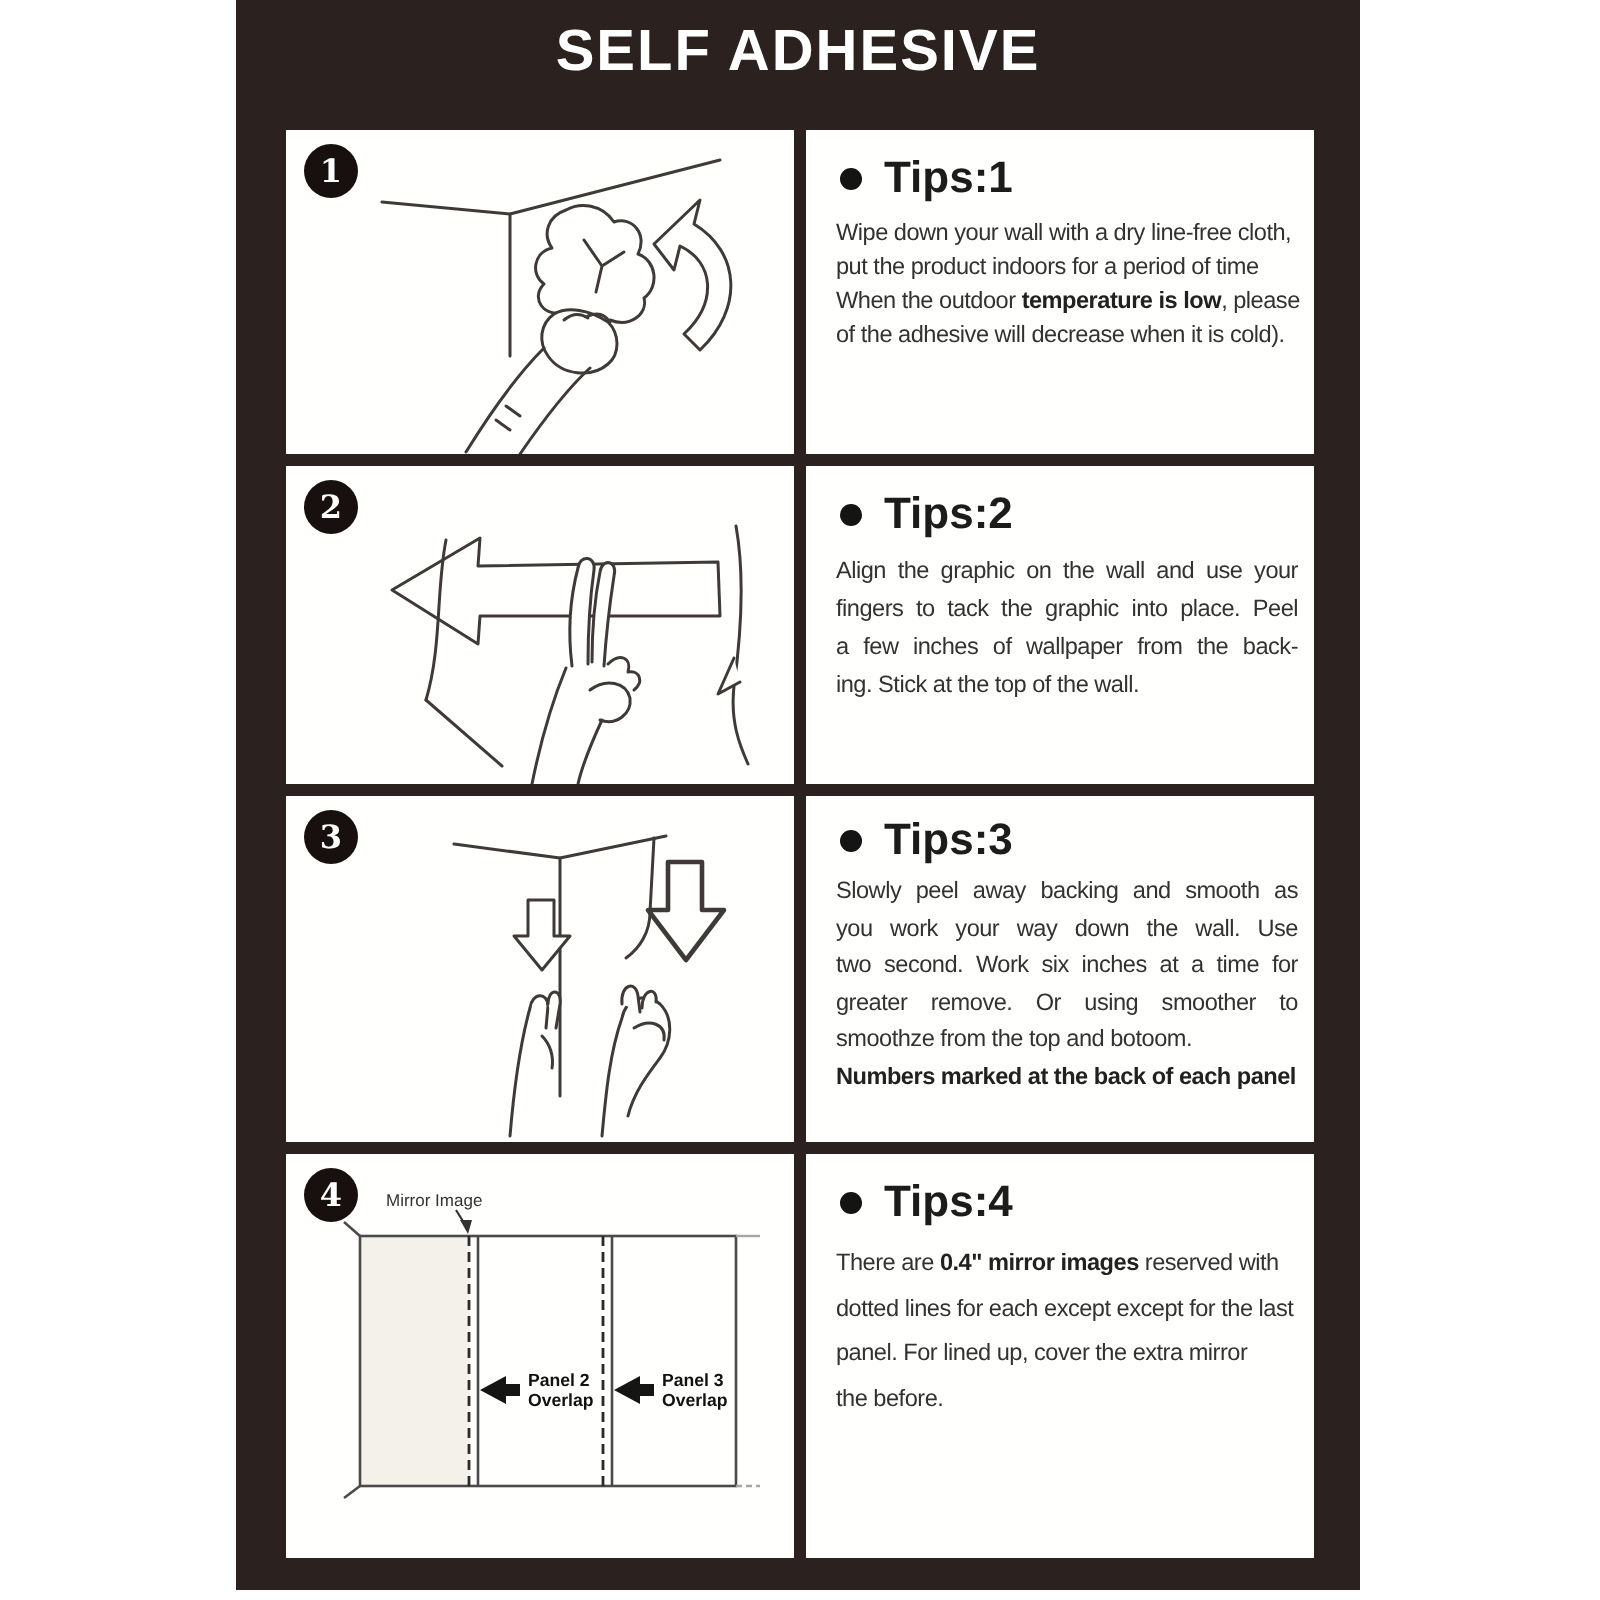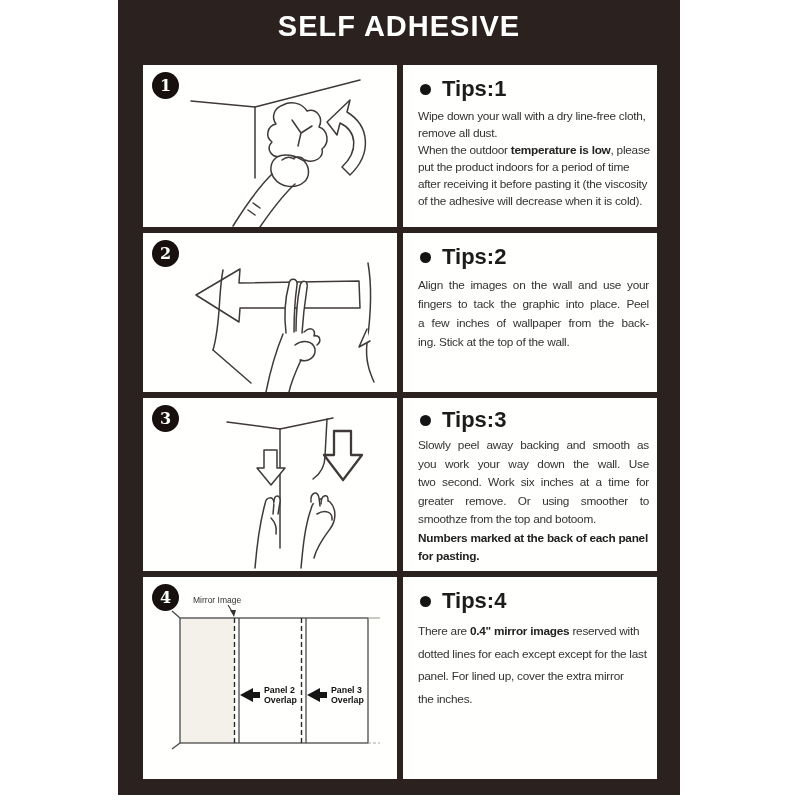--- a/index.html
+++ b/index.html
@@ -80,26 +80,24 @@
           </svg>
         </div>
         <div class="text s1">
           <div class="tips-title">
             <span class="bullet">●</span>
             <span>Tips:1</span>
           </div>
           <div class="tips-body">
               <div class="para">
                 <div class="tl"><span>Wipe down your wall with a dry line-free cloth,</span></div>
-                <div class="tl"><span>remove all dust.</span></div>
-              </div>
-              <div class="para">
+              </div>
+              <div class="para">
+                <div class="tl"><span>put the product indoors for a period of time</span></div>
                 <div class="tl"><span>When the outdoor </span><b>temperature is low</b><span>, please</span></div>
-                <div class="tl"><span>put the product indoors for a period of time</span></div>
-                <div class="tl"><span>after receiving it before pasting it (the viscosity</span></div>
                 <div class="tl"><span>of the adhesive will decrease when it is cold).</span></div>
               </div>
             </div>
         </div>
       </section>
 
       <section class="row r2">
         <div class="illus">
           <div class="badge">2</div>
           <svg width="254" height="159" viewBox="0 0 254 159">
@@ -122,21 +120,21 @@
             </g>
           </svg>
         </div>
         <div class="text s2">
           <div class="tips-title">
             <span class="bullet">●</span>
             <span>Tips:2</span>
           </div>
           <div class="tips-body">
               <div class="para just">
-                <div class="tl"><span>Align the images on the wall and use your</span></div>
+                <div class="tl"><span>Align the graphic on the wall and use your</span></div>
                 <div class="tl"><span>fingers to tack the graphic into place. Peel</span></div>
                 <div class="tl"><span>a few inches of wallpaper from the back-</span></div>
                 <div class="tl"><span>ing. Stick at the top of the wall.</span></div>
               </div>
             </div>
         </div>
       </section>
 
       <section class="row r3">
         <div class="illus">
@@ -176,21 +174,20 @@
           <div class="tips-body">
               <div class="para just">
                 <div class="tl"><span>Slowly peel away backing and smooth as</span></div>
                 <div class="tl"><span>you work your way down the wall. Use</span></div>
                 <div class="tl"><span>two second. Work six inches at a time for</span></div>
                 <div class="tl"><span>greater remove. Or using smoother to</span></div>
                 <div class="tl"><span>smoothze from the top and botoom.</span></div>
               </div>
               <div class="para">
                 <div class="tl"><b>Numbers marked at the back of each panel</b></div>
-                <div class="tl"><b>for pasting.</b></div>
               </div>
             </div>
         </div>
       </section>
 
       <section class="row r4">
         <div class="illus">
           <div class="badge">4</div>
           <svg width="254" height="202" viewBox="0 0 254 202">
             <g>
@@ -224,21 +221,21 @@
         <div class="text s4">
           <div class="tips-title">
             <span class="bullet">●</span>
             <span>Tips:4</span>
           </div>
           <div class="tips-body">
               <div class="para">
                 <div class="tl"><span>There are </span><b>0.4" mirror images</b><span> reserved with</span></div>
                 <div class="tl"><span>dotted lines for each except except for the last</span></div>
                 <div class="tl"><span>panel. For lined up, cover the extra mirror</span></div>
-                <div class="tl"><span>the inches.</span></div>
+                <div class="tl"><span>the before.</span></div>
               </div>
             </div>
         </div>
       </section>
 
     </div>
   </div>
 </div>
 
 </body></html>

